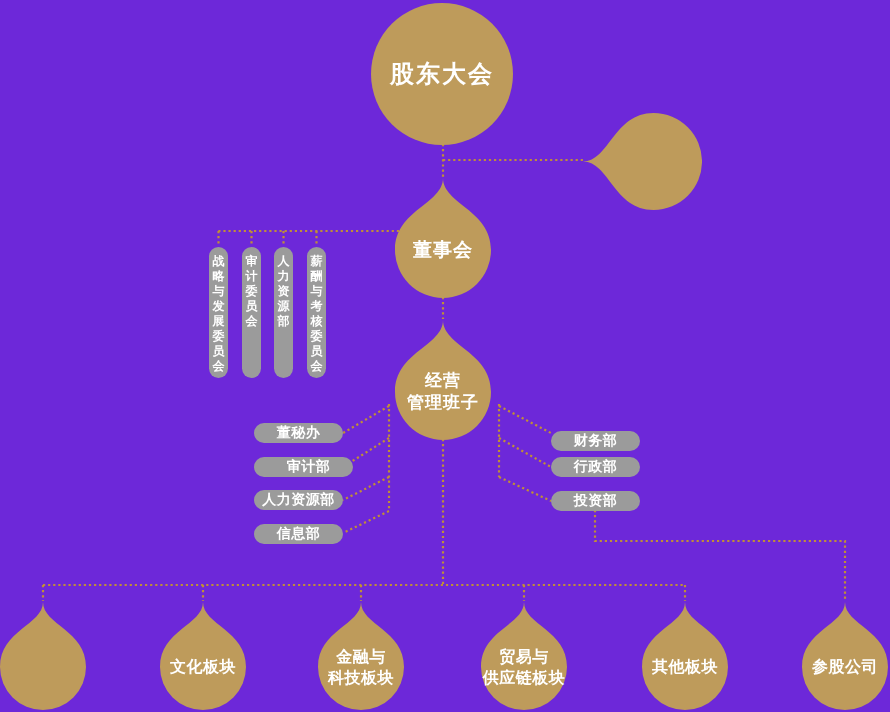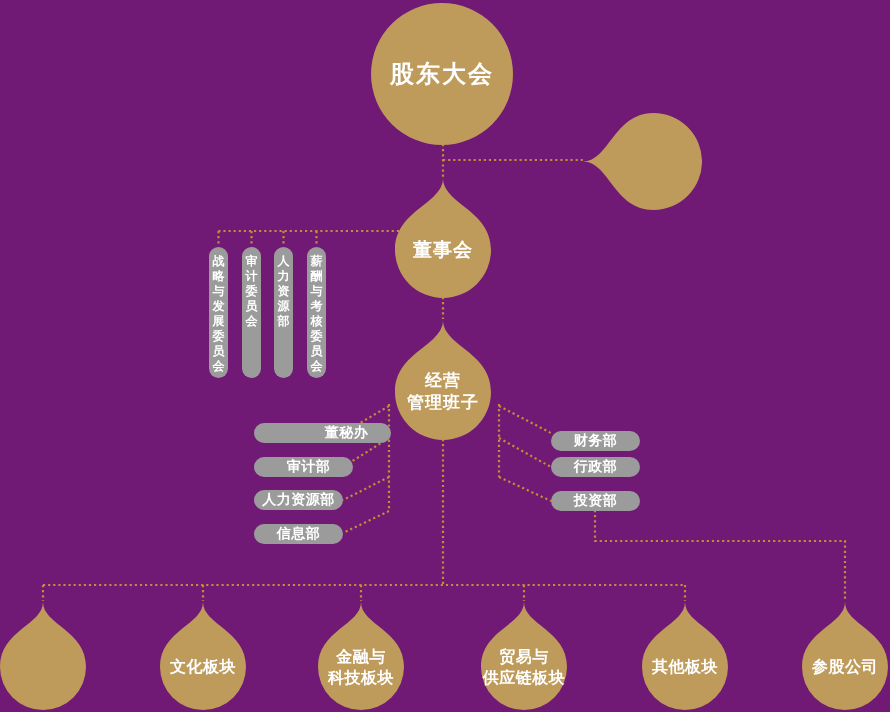--- a/index.html
+++ b/index.html
@@ -1,18 +1,18 @@
 <!DOCTYPE html>
 <html><head>
 <meta charset="utf-8">
 <style>
   html,body { margin:0; padding:0; background:#ffffff; }
   .canvas {
     position:relative; width:890px; height:712px; overflow:hidden;
-    font-family:"Liberation Sans", sans-serif; background:#701a75;
+    font-family:"Liberation Sans", sans-serif; background:#6d28d9;
   }
   .connectors { position:absolute; left:0; top:0; width:890px; height:712px; }
   .node { position:absolute; }
   .node svg.shape { position:absolute; left:0; top:0; width:100%; height:100%; display:block; }
   .node-label {
     position:absolute; display:flex; flex-direction:column;
     align-items:center; justify-content:center;
     color:#ffffff; font-weight:bold; text-align:center; line-height:1.32;
   }
   .circle-node {
@@ -96,21 +96,21 @@
       <span>经营</span>
       <span>管理班子</span>
     </div>
   </div>
 
   <div class="v-capsule" style="left:209px; top:247px;">战略与发展委员会</div>
   <div class="v-capsule" style="left:242px; top:247px;">审计委员会</div>
   <div class="v-capsule" style="left:274px; top:247px;">人力资源部</div>
   <div class="v-capsule" style="left:307px; top:247px;">薪酬与考核委员会</div>
 
-  <div class="h-pill" style="left:254px; top:423px;padding-left:48px;">董秘办</div>
+  <div class="h-pill" style="left:254px; top:423px;">董秘办</div>
   <div class="h-pill" style="left:254px; top:457px;padding-left:10px;">审计部</div>
   <div class="h-pill" style="left:254px; top:490px;">人力资源部</div>
   <div class="h-pill" style="left:254px; top:524px;">信息部</div>
 
   <div class="h-pill" style="left:551px; top:423px;margin-top:8px;">财务部</div>
   <div class="h-pill" style="left:551px; top:457px;">行政部</div>
   <div class="h-pill" style="left:551px; top:491px;">投资部</div>
 
   <div class="node" style="left:0px; top:602px; width:86px; height:108px;">
     <svg class="shape" viewBox="0 0 86 108">

